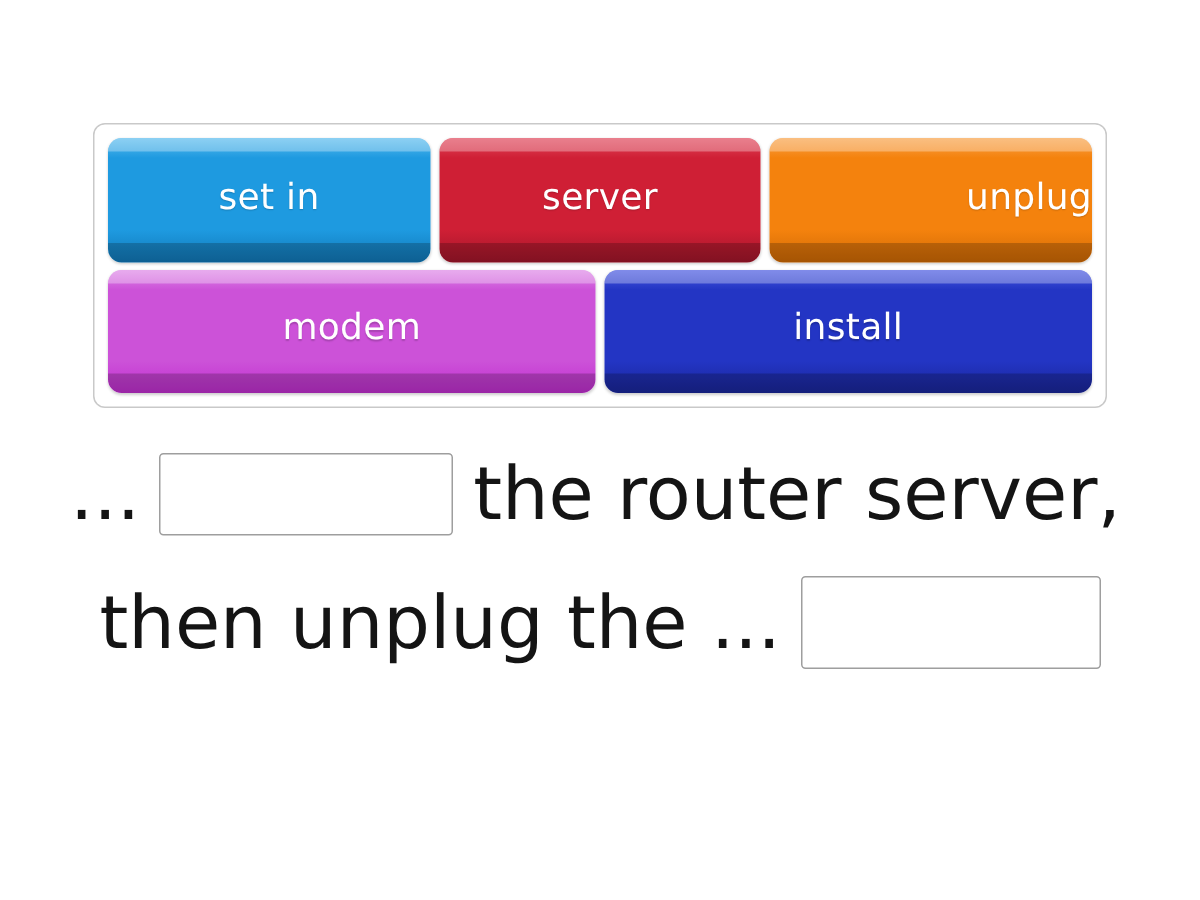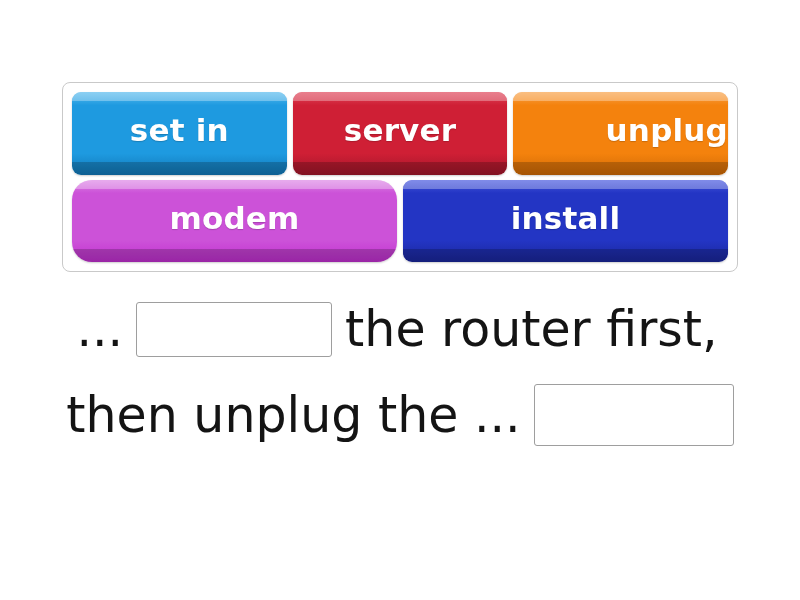--- a/index.html
+++ b/index.html
@@ -52,22 +52,22 @@
     justify-content: center;
     cursor: pointer;
     overflow: hidden;
     box-shadow: 0 1px 2px rgba(0,0,0,0.20);
     user-select: none;
   }
   .tile .tile-label {
     position: relative;
     z-index: 3;
     color: #ffffff;
-    font-weight: bold;
-    font-size: 31px;
+    font-weight: normal;
+    font-size: 24px;
     line-height: 1;
     letter-spacing: 0.2px;
     text-shadow: 0 1px 1px rgba(0,0,0,0.18);
     padding-bottom: 5px;
   }
   
   .tile::before {
     content: "";
     position: absolute;
     left: 0; right: 0; top: 0;
@@ -136,38 +136,38 @@
       </div>
       <div class="tile" style="background: linear-gradient(rgb(224, 72, 92) 0%, rgb(207, 31, 53) 16%, rgb(207, 31, 53) 74%, rgb(163, 22, 42) 100%);">
         <span class="tile-label">server</span>
       </div>
       <div class="tile" style="background: linear-gradient(rgb(248, 163, 75) 0%, rgb(244, 130, 13) 16%, rgb(244, 130, 13) 74%, rgb(208, 106, 5) 100%); justify-content: flex-end;">
         <span class="tile-label">unplug</span>
       </div>
     </div>
 
     <div class="bank-row">
-      <div class="tile" style="background: linear-gradient(rgb(221, 135, 230) 0%, rgb(204, 82, 216) 16%, rgb(204, 82, 216) 74%, rgb(193, 47, 208) 100%); border-radius: 20px;">
+      <div class="tile" style="background: linear-gradient(rgb(221, 135, 230) 0%, rgb(204, 82, 216) 16%, rgb(204, 82, 216) 74%, rgb(193, 47, 208) 100%);">
         <span class="tile-label">modem</span>
       </div>
       <div class="tile" style="background: linear-gradient(rgb(74, 90, 224) 0%, rgb(35, 53, 196) 16%, rgb(35, 53, 196) 74%, rgb(26, 38, 155) 100%); text-align: center;">
         <span class="tile-label">install</span>
       </div>
     </div>
 
   </div>
 
   <div class="sentence">
 
     <div class="line line-1">
       <span class="word">...</span>
       <span class="sp"></span>
       <span class="dropzone"></span>
       <span class="sp"></span>
-      <span class="word">the router first,</span>
+      <span class="word">the router server,</span>
     </div>
 
     <div class="line line-2">
       <span class="word">then unplug the ...</span>
       <span class="sp"></span>
       <span class="dropzone narrow"></span>
     </div>
 
   </div>
 

